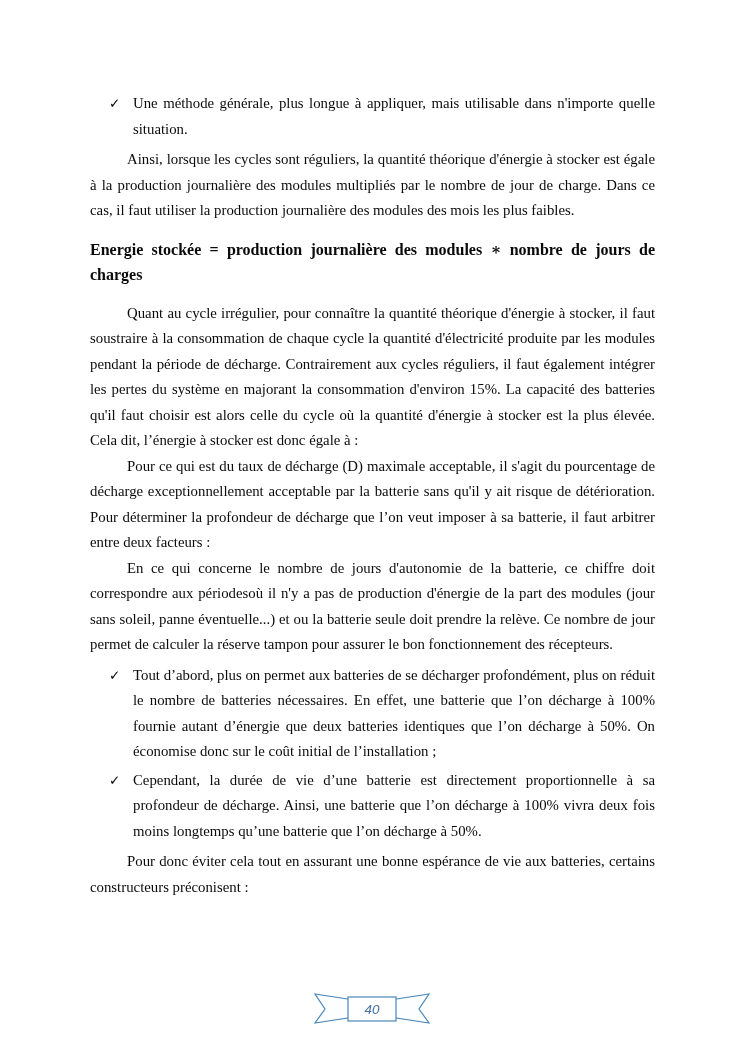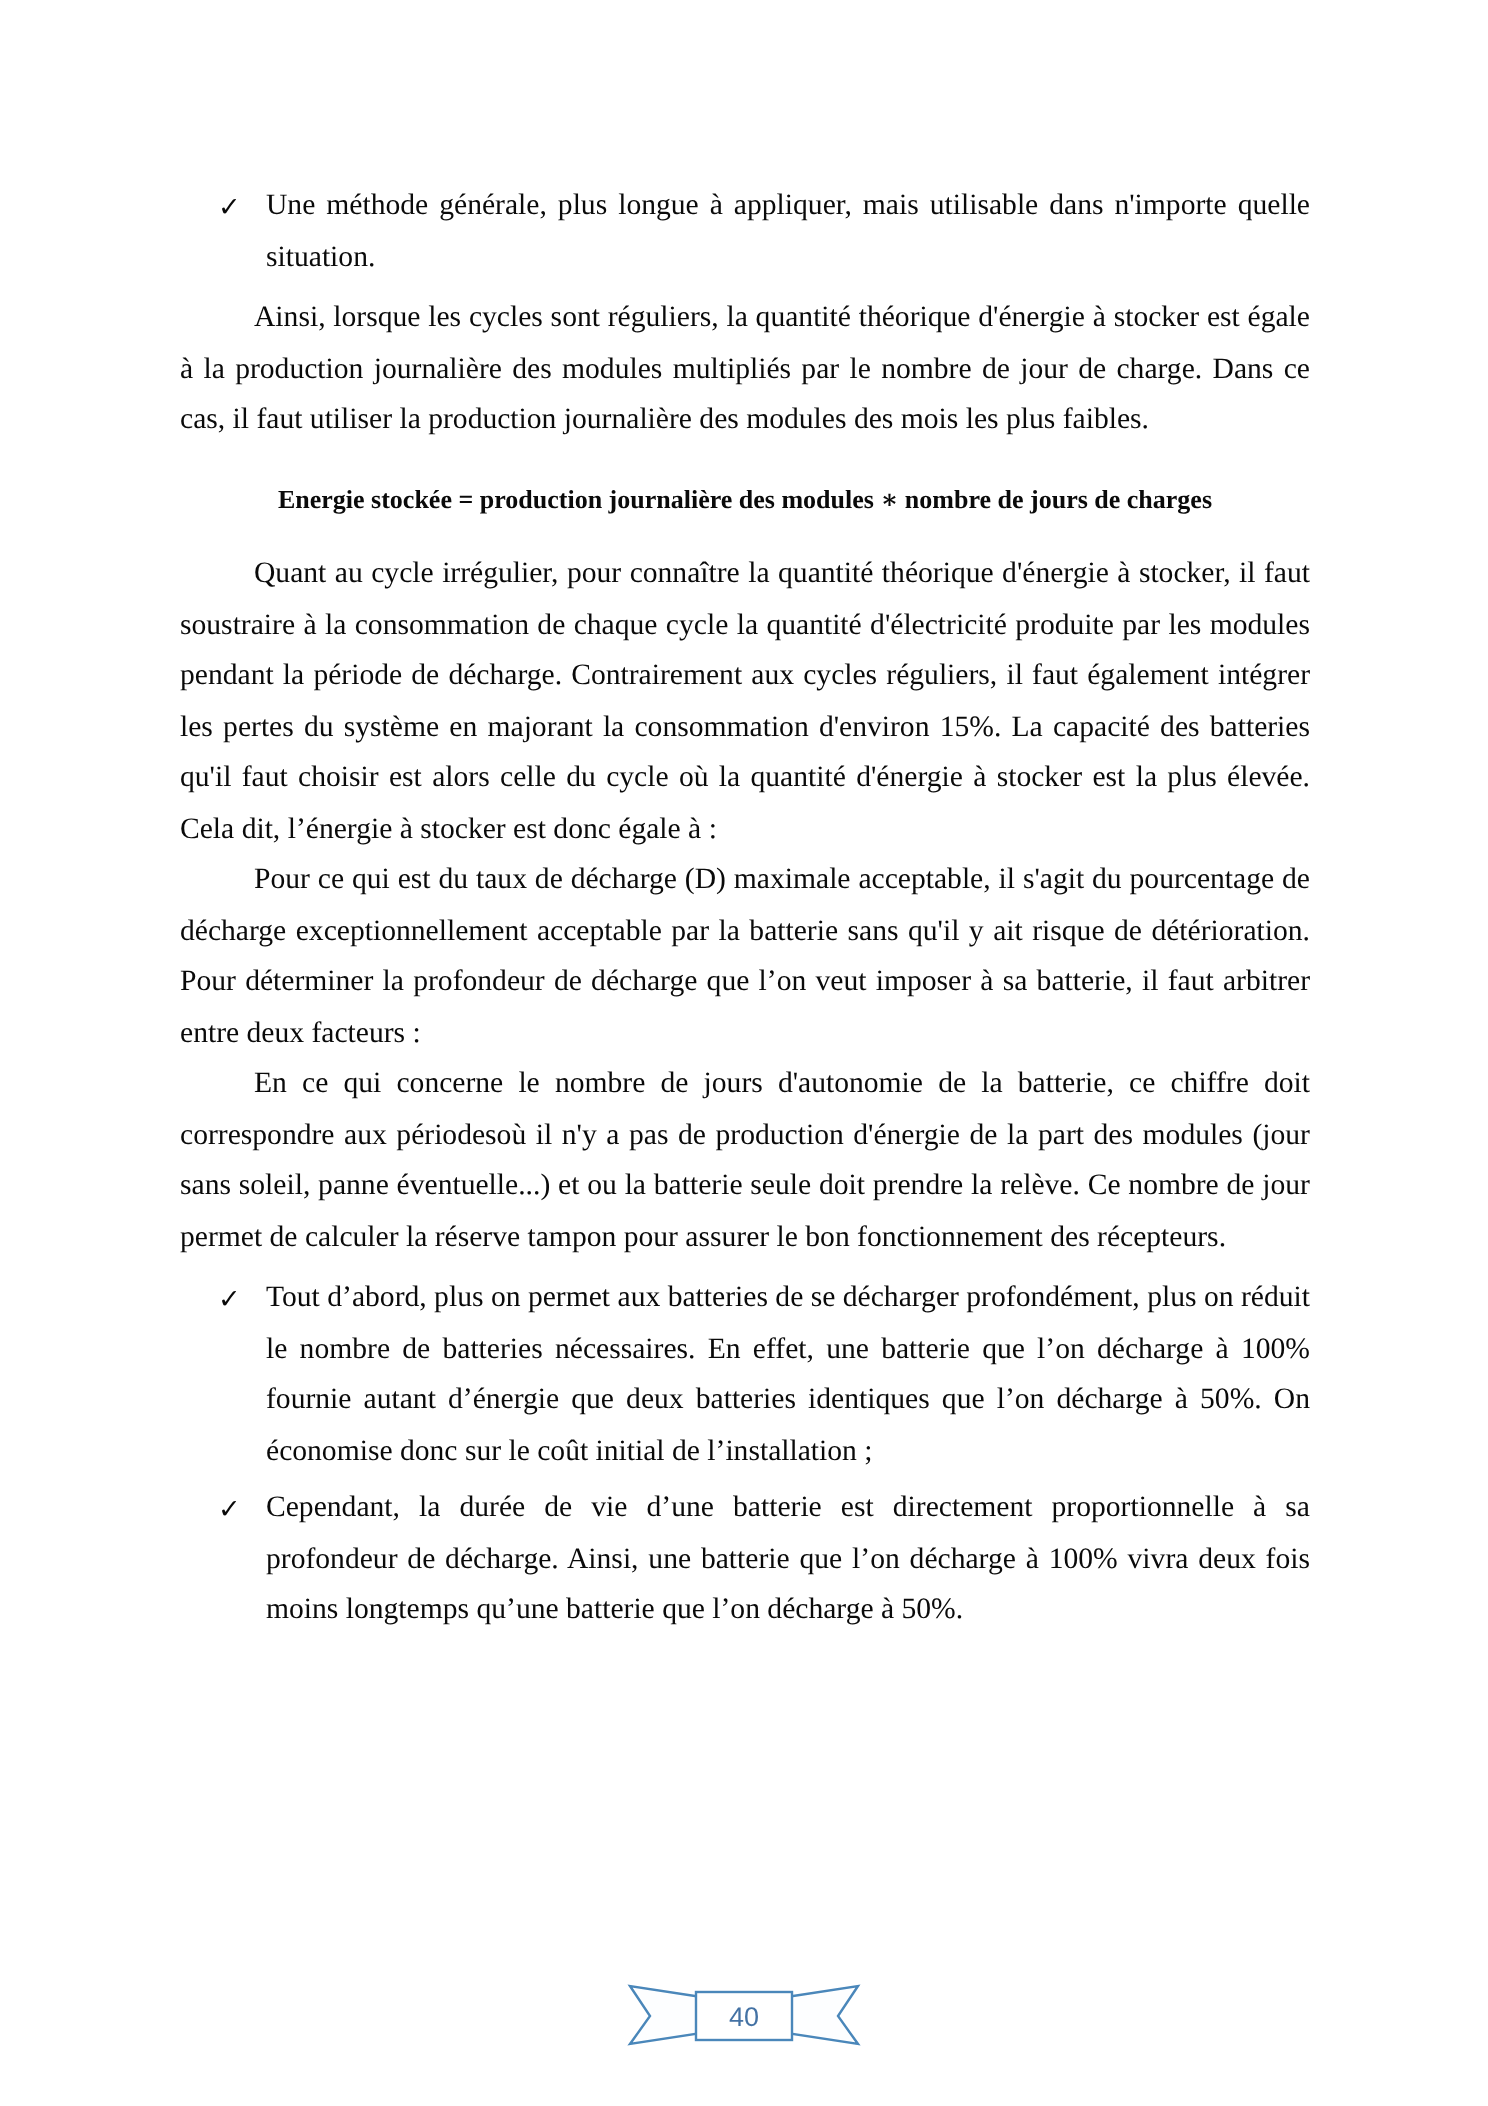--- a/index.html
+++ b/index.html
@@ -41,35 +41,35 @@
   .check {
     position: absolute;
     left: 19px;
     top: 0;
     font-size: 13.5px;
   }
   .formula {
     font-weight: bold;
   }
   .formula-centered {
-    text-align: center;
-    font-size: 13px;
+    font-size: 16px;
     margin: 13px 0;
   }
   .formula-justified {
     text-align: justify;
     margin: 12px 0;
     line-height: 28px;
     font-size: 15px;
   }
   .ribbon {
     position: absolute;
     bottom: 18px;
     left: 50%;
     transform: translateX(-50%);
+    font-style: italic;
   }
   .ribbon text {
     font-family: "Liberation Sans", sans-serif;
   }
 </style>
 </head>
 <body>
 
 <div class="page">
 
@@ -95,20 +95,21 @@
     <li class="check-item">
       <span class="check">✓</span>
       <span>Tout d’abord, plus on permet aux batteries de se décharger profondément, plus on réduit le nombre de batteries nécessaires. En effet, une batterie que l’on décharge à 100% fournie autant d’énergie que deux batteries identiques que l’on décharge à 50%. On économise donc sur le coût initial de l’installation ;</span>
     </li>
     <li class="check-item">
       <span class="check">✓</span>
       <span>Cependant, la durée de vie d’une batterie est directement proportionnelle à sa profondeur de décharge. Ainsi, une batterie que l’on décharge à 100% vivra deux fois moins longtemps qu’une batterie que l’on décharge à 50%.</span>
     </li>
   </ul>
 
+  <p class="para indent">Pour donc éviter cela tout en assurant une bonne espérance de vie aux batteries, certains constructeurs préconisent :</p>
 
   <div class="ribbon">
     <svg width="128" height="36" viewBox="0 0 128 36">
       <polygon points="46,9 7,3 17,18 7,32 46,26" fill="#fdfeff" stroke="#4a87ba" stroke-width="1.2"></polygon>
       <polygon points="82,9 121,3 111,18 121,32 82,26" fill="#fdfeff" stroke="#4a87ba" stroke-width="1.2"></polygon>
       <rect x="40" y="6" width="48" height="24" fill="#ffffff" stroke="#4a87ba" stroke-width="1.2"></rect>
       <text x="64" y="23" text-anchor="middle" font-size="13.5" fill="#4472a4">40</text>
     </svg>
   </div>
 

